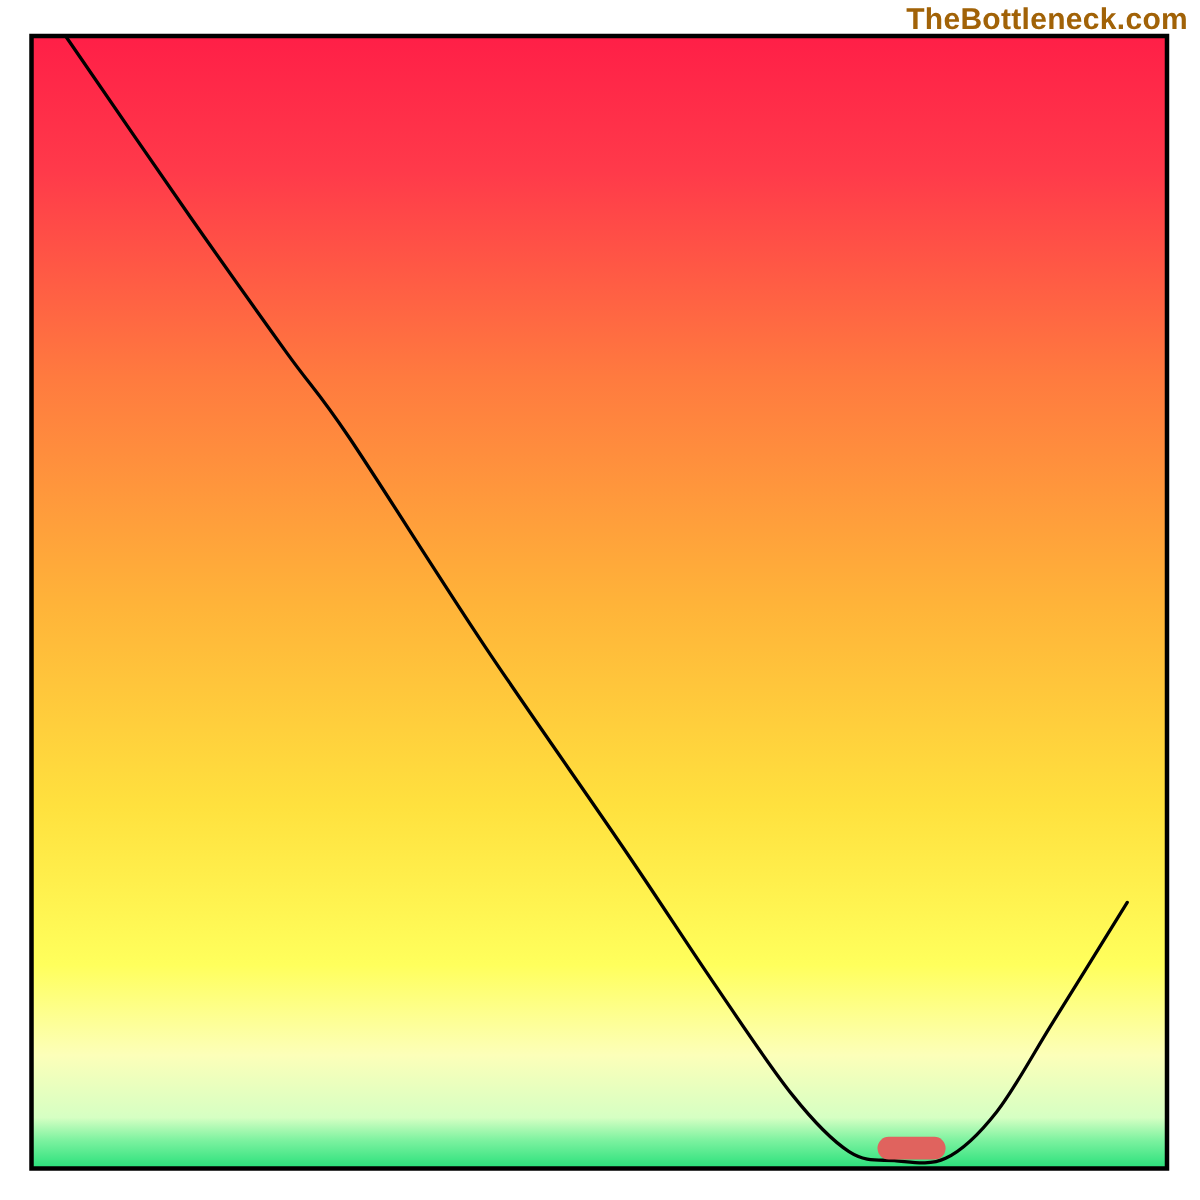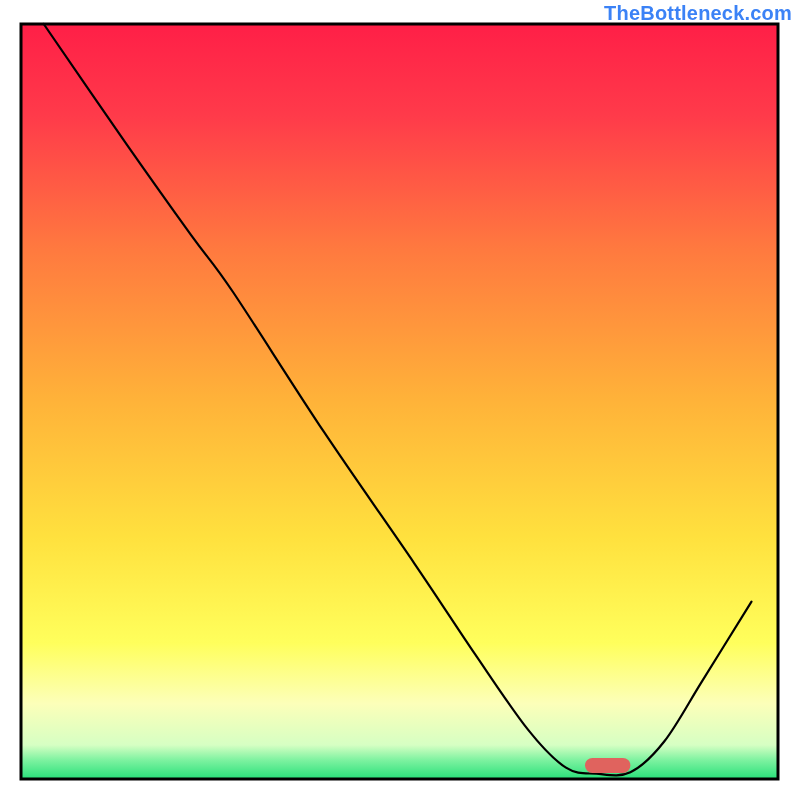--- a/index.html
+++ b/index.html
@@ -15,21 +15,21 @@
     position: relative;
     width: 800px;
     height: 800px;
   }
   .watermark {
     position: absolute;
     top: 2px;
     right: 8px;
     font-size: 20px;
     font-weight: 600;
-    color: #3b82f6;
+    color: #a16207;
     letter-spacing: 0.2px;
     z-index: 20;
   }
   svg.chart {
     position: absolute;
     left: 0;
     top: 0;
   }
 </style>
 </head>

